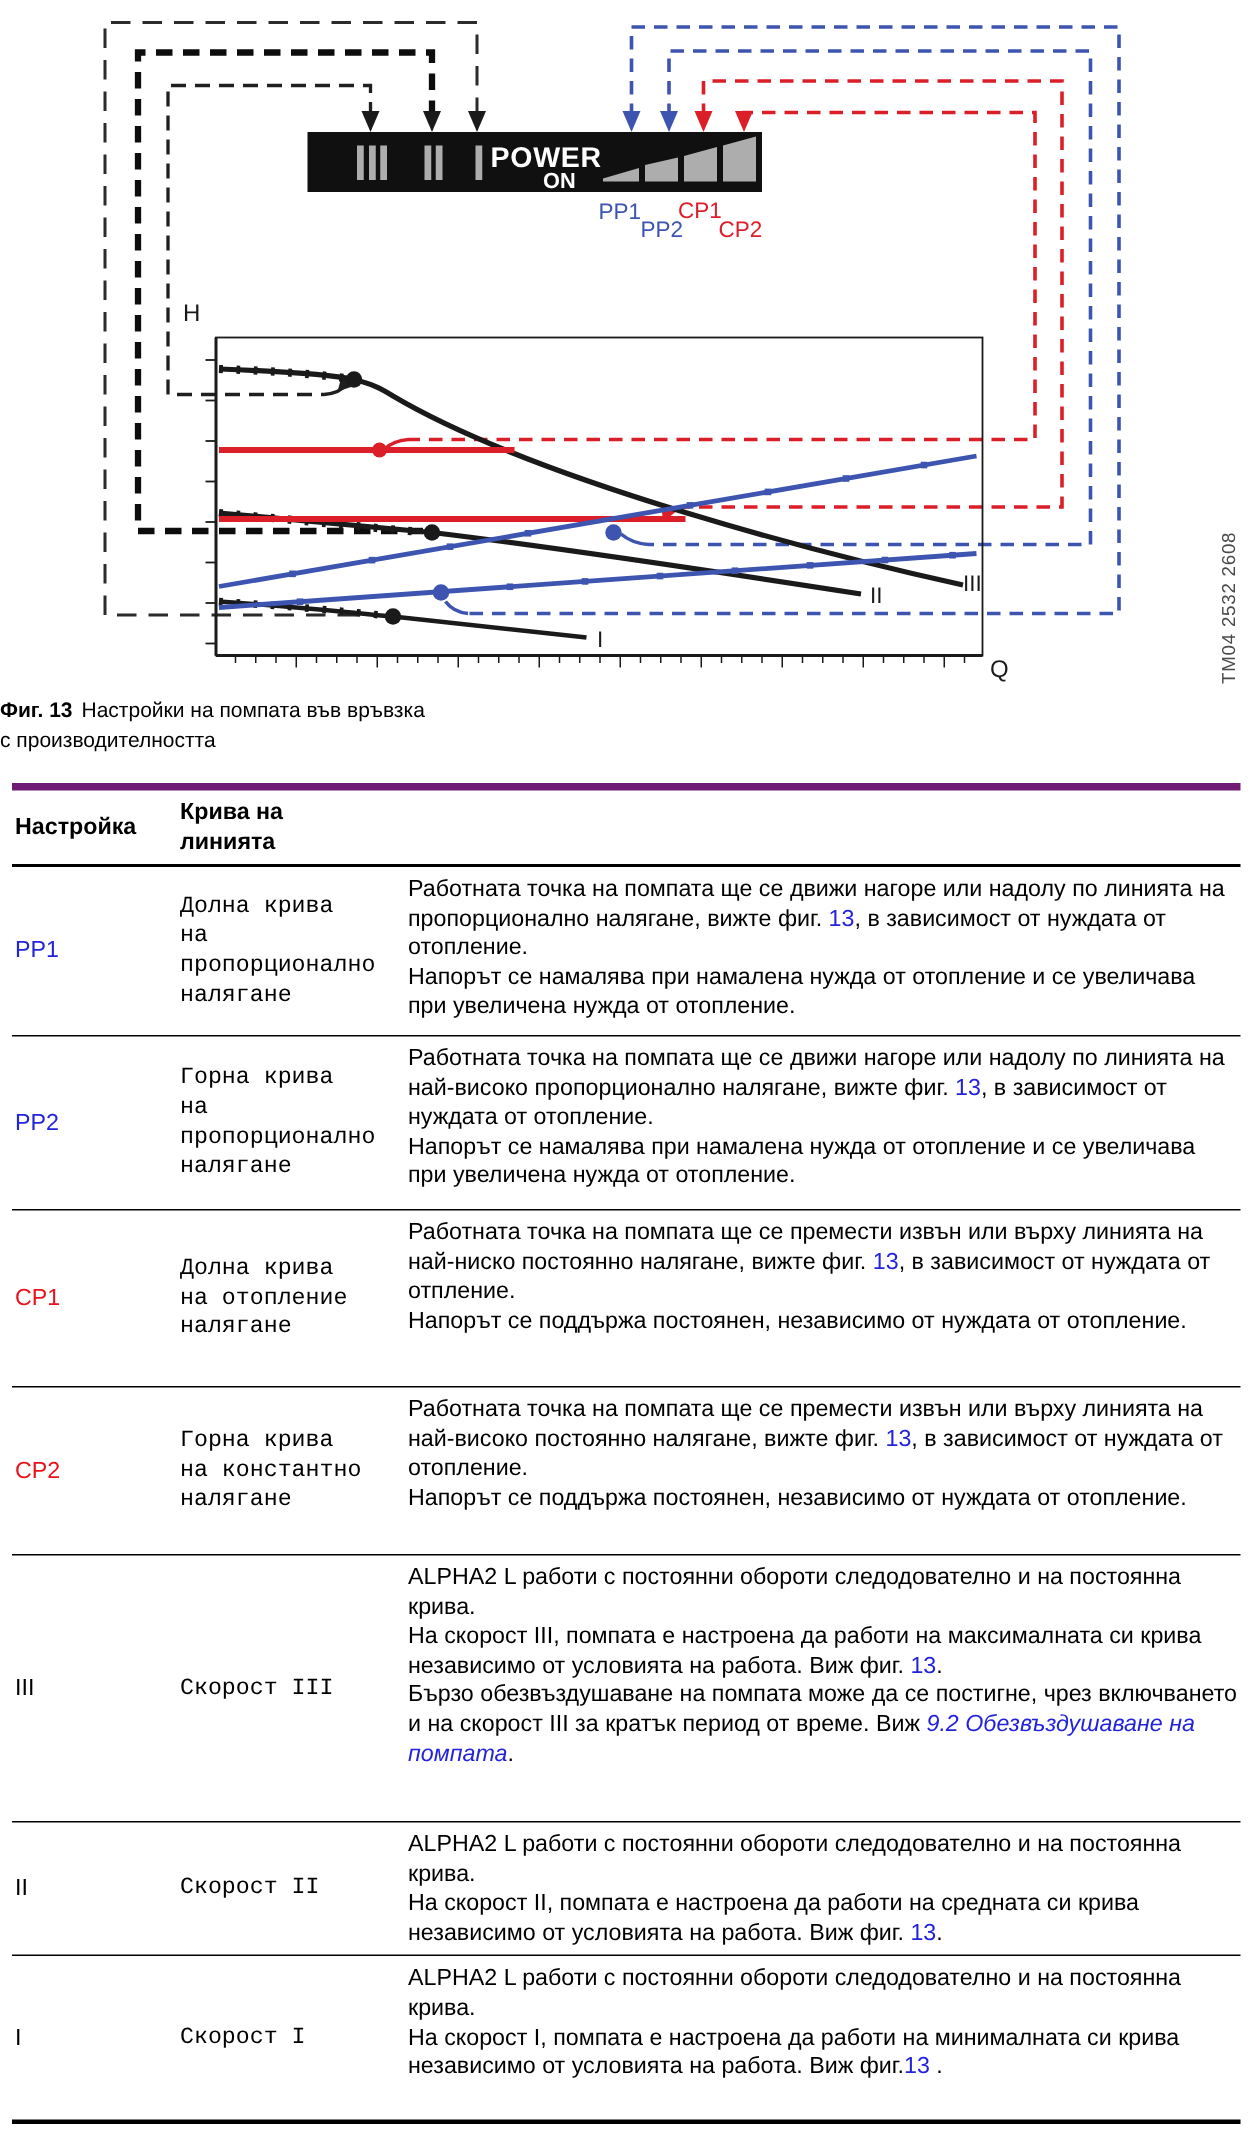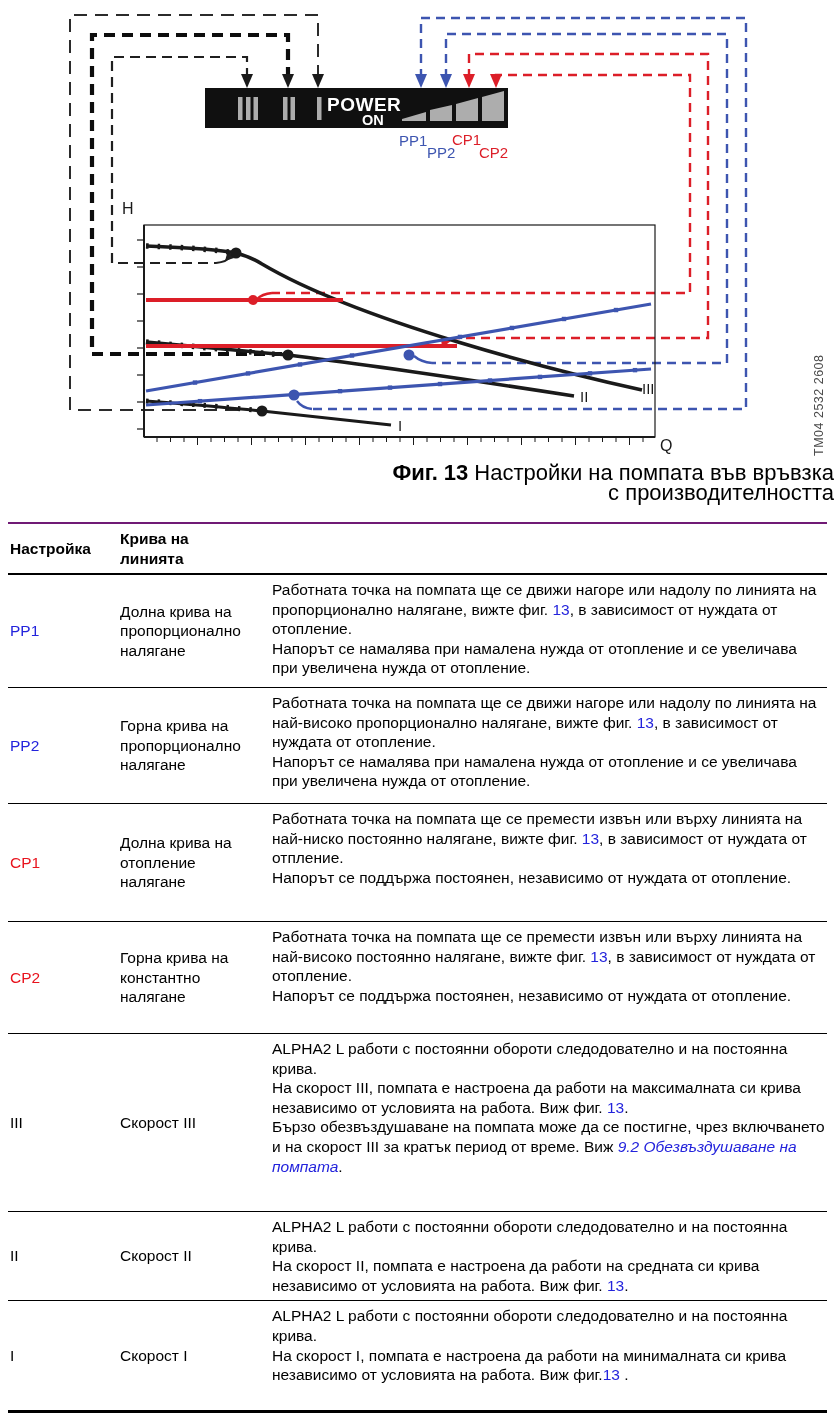--- a/index.html
+++ b/index.html
@@ -4,37 +4,37 @@
 <style>
   html,body{margin:0;padding:0;background:#ffffff;}
   body{width:834px;height:1428px;position:relative;overflow:hidden;
        font-family:"Liberation Sans","DejaVu Sans",sans-serif;color:#111;}
 
   
   #figure-wrap{position:absolute;top:0;left:0;width:742px;height:462px;}
   #figure-svg{display:block;}
 
   
-  .caption{position:absolute;top:463px;left:0;width:834px;text-align:right;
-           font-size:22px;line-height:20px;color:#000;}
+  .caption{position:absolute;top:463px;left:0;width:834px;text-align:left;
+           font-size:14px;line-height:20px;color:#000;}
   .caption .cap-prefix{font-weight:bold;margin-right:6px;}
 
   
-  .ptable{position:absolute;top:522px;left:8px;width:819px;border-top:2px solid #701a75;
+  .ptable{position:absolute;top:522px;left:8px;width:819px;border-top:5px solid #701a75;
           font-size:15.5px;line-height:19.6px;color:#000;}
   .thead{display:grid;grid-template-columns:110px 152px 1fr;align-items:center;
          min-height:49px;border-bottom:2px solid #000;font-weight:bold;}
   .trow{display:grid;grid-template-columns:110px 152px 1fr;border-bottom:1px solid #000;
         padding:5px 0;box-sizing:border-box;}
   .trow.r1{min-height:113px}.trow.r2{min-height:116px}.trow.r3{min-height:118px}
   .trow.r4{min-height:112px}.trow.r5{min-height:178px}.trow.r6{min-height:86px}
   .trow.r7{min-height:112px;border-bottom:3px solid #000;}
   .cell{padding-left:2px;box-sizing:border-box;}
   .c-setting{align-self:center;}
-  .c-curve{align-self:center;padding-right:20px;}
+  .c-curve{align-self:center;padding-right:20px;font-family:Liberation Mono, monospace;}
   .c-func{white-space:pre-line;padding-right:2px;}
   .hd-curve{padding-right:20px;}
   .set-blue{color:#2323dc;}
   .set-red{color:#e8131d;}
   .seg-link{color:#2323dc;}
   .seg-link-italic{color:#2323dc;font-style:italic;}
 </style>
 </head>
 <body>
 

